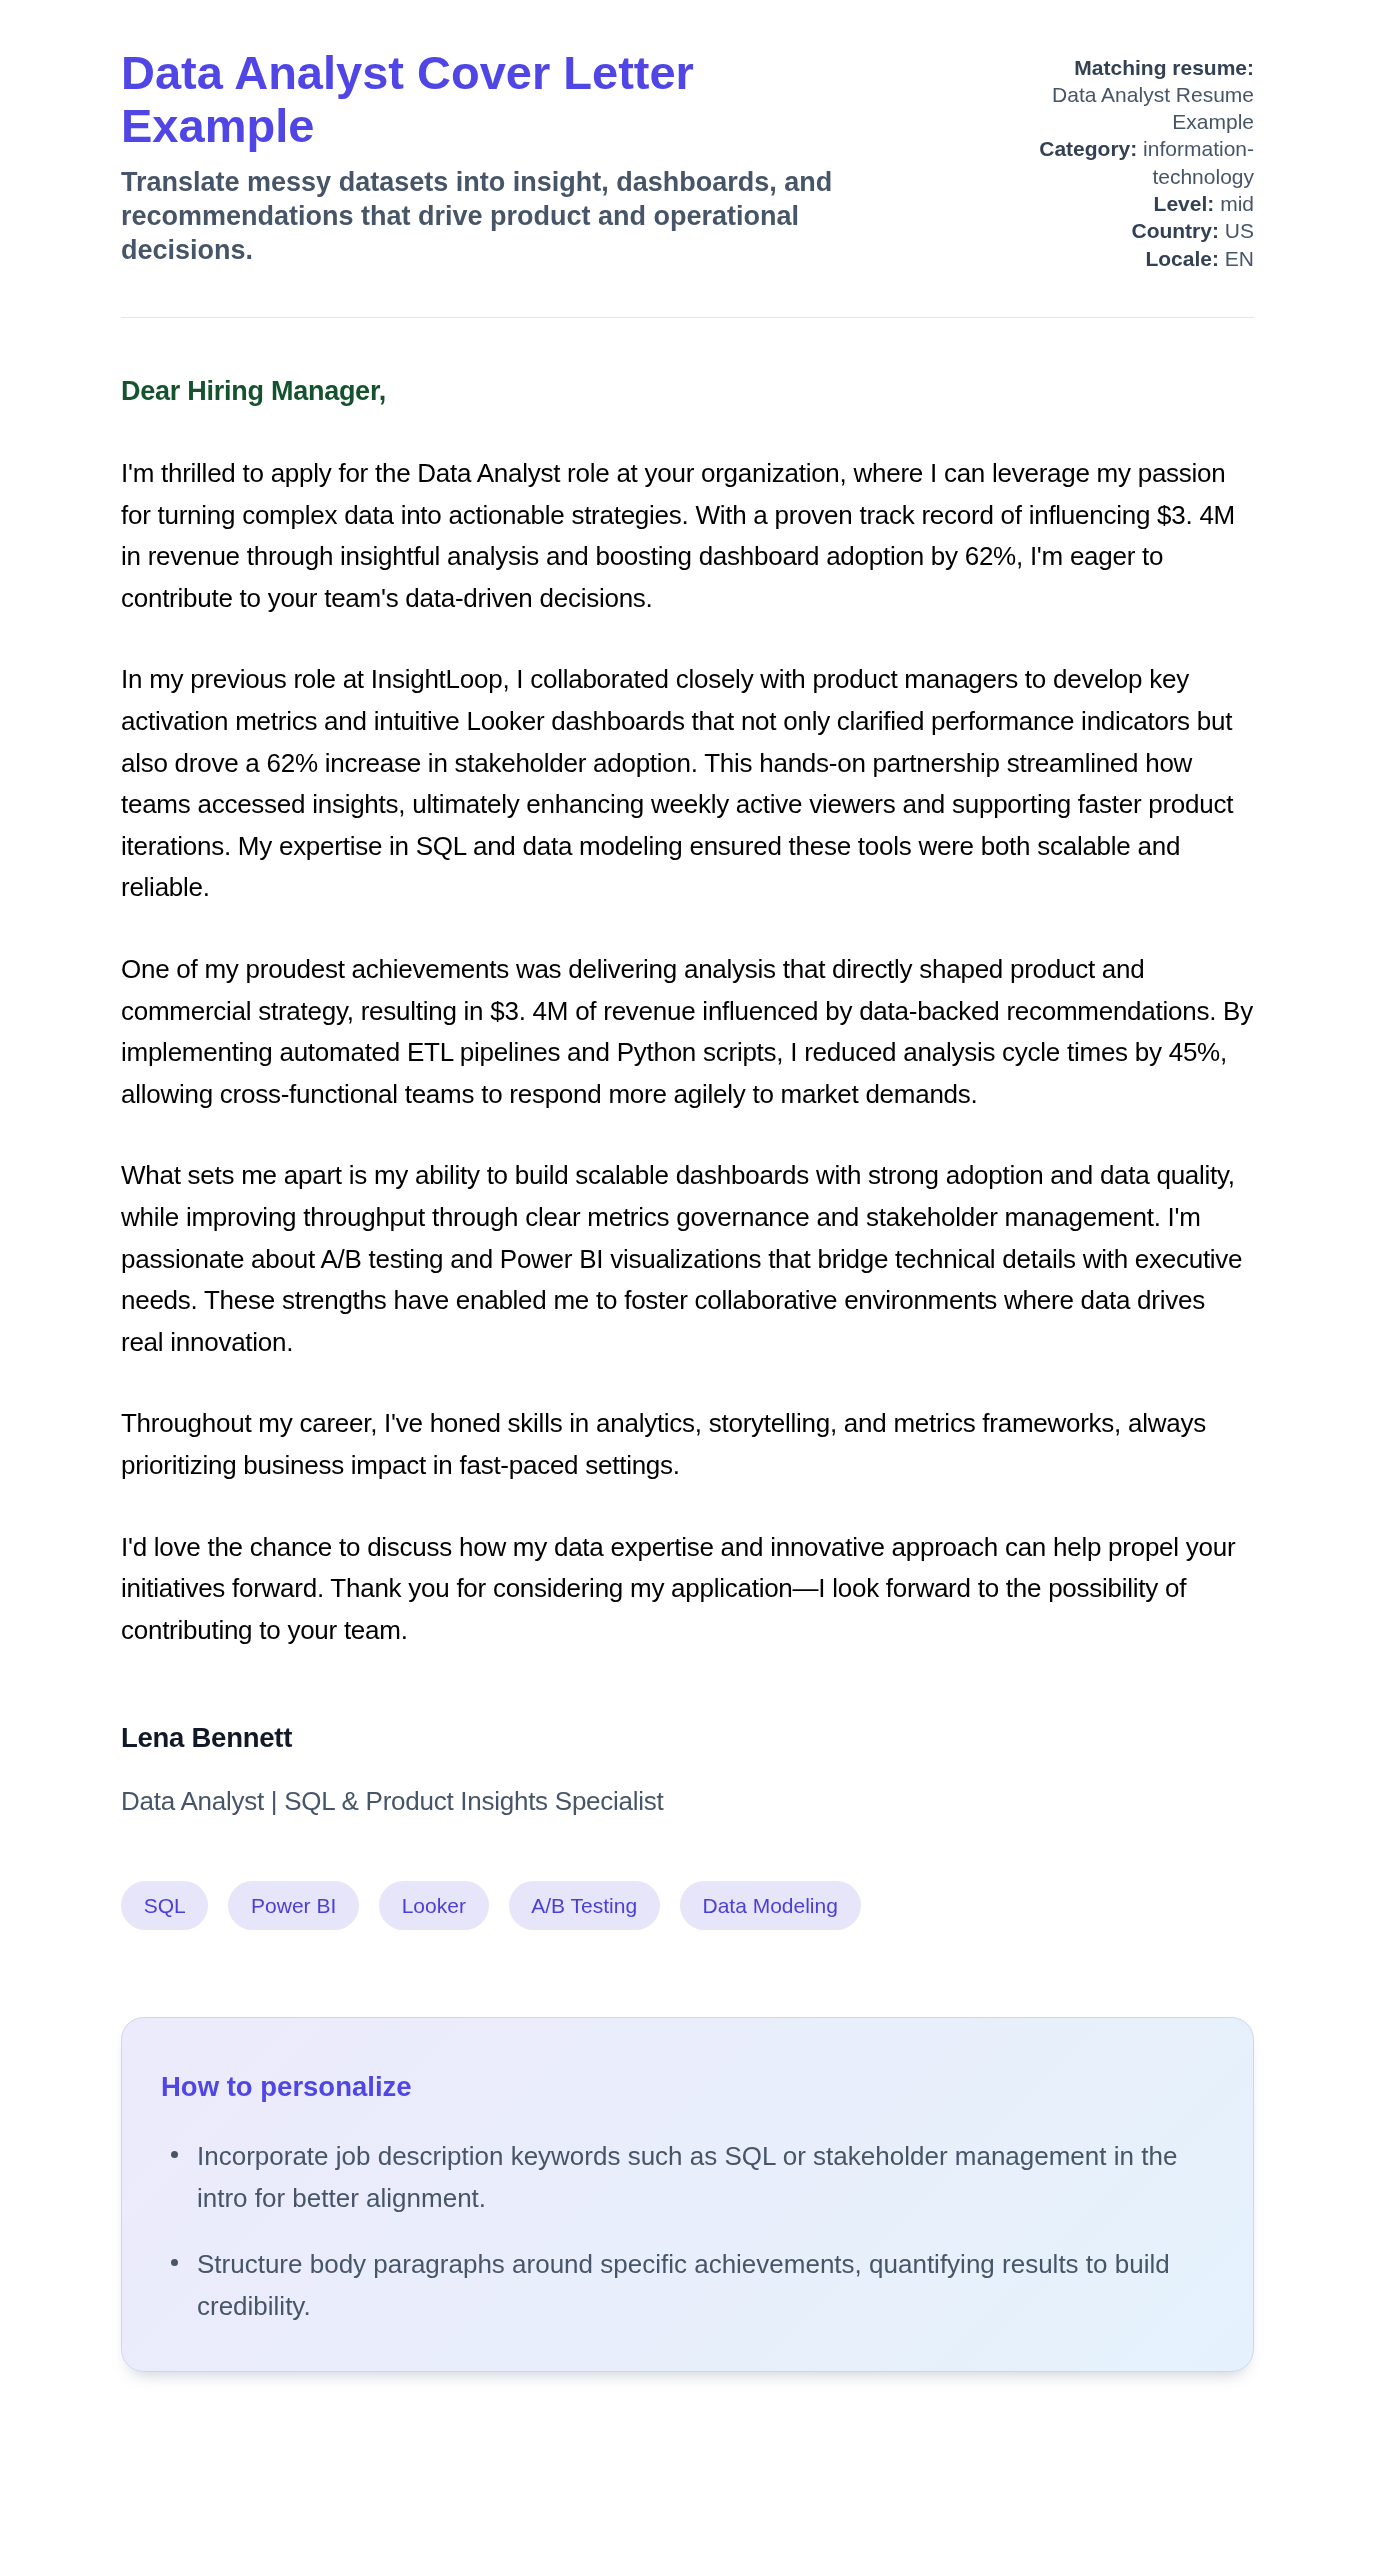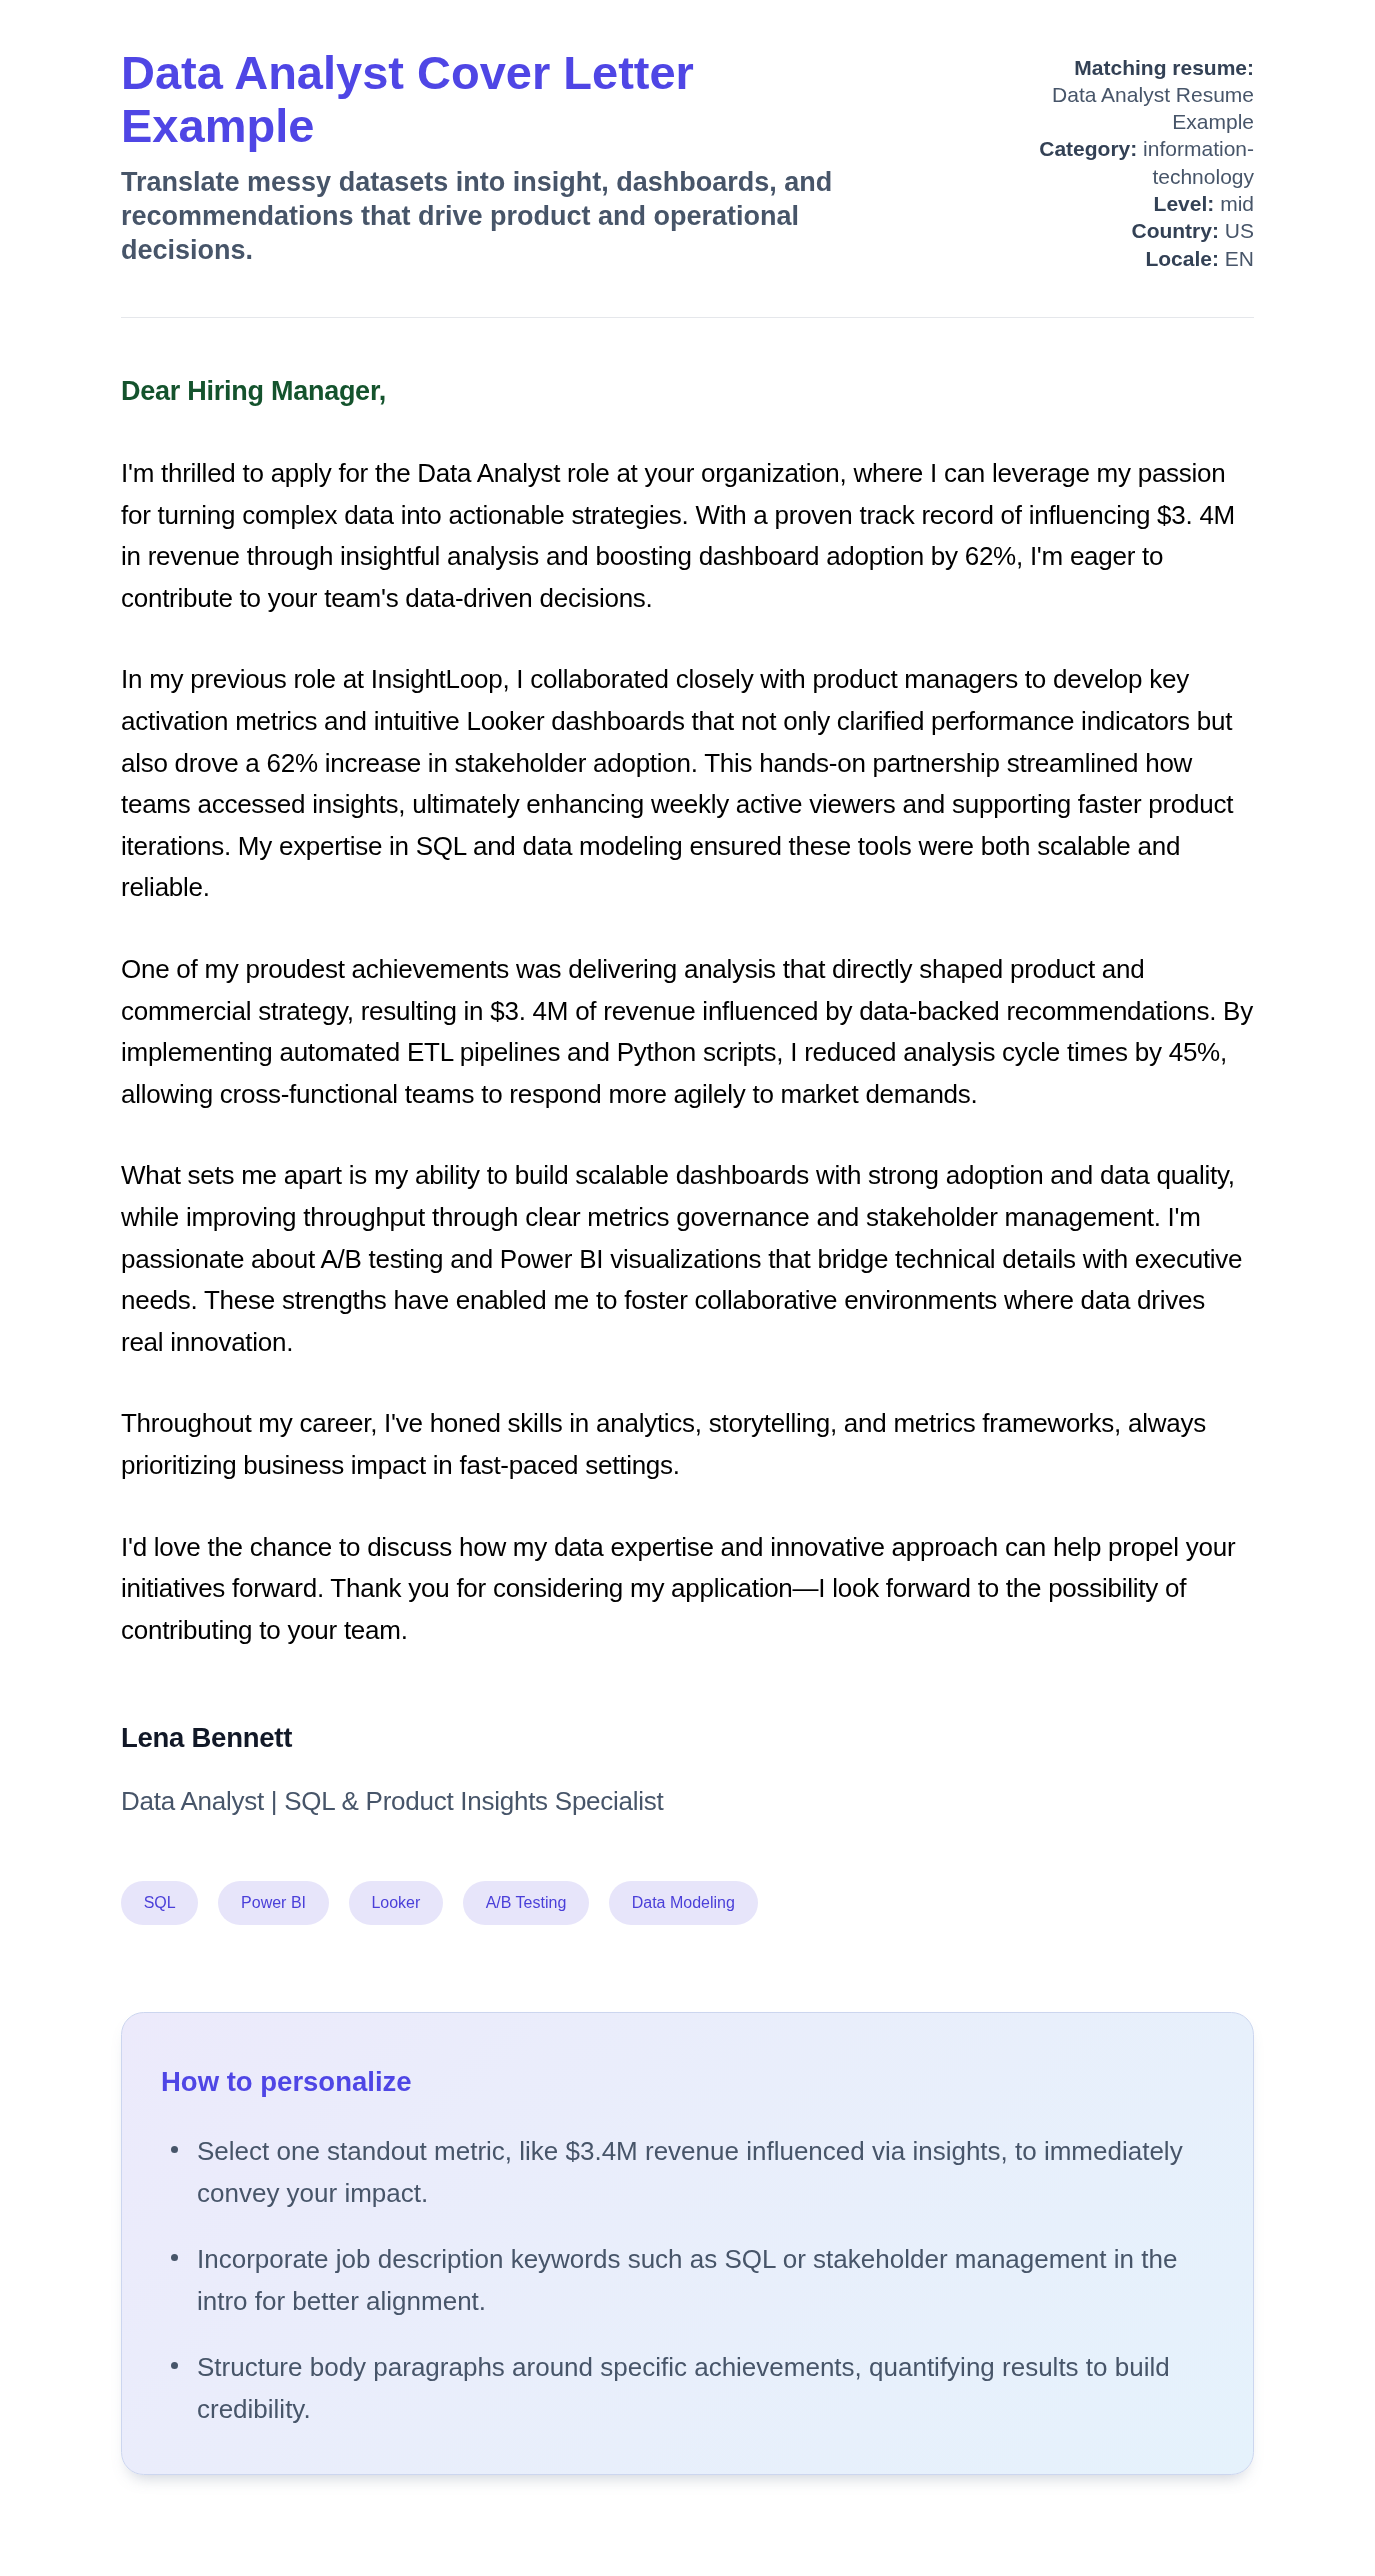--- a/index.html
+++ b/index.html
@@ -34,21 +34,21 @@
   .letter { padding-top:52px; font-size:26px; line-height:1.6; letter-spacing:-0.01em; }
   .greeting { color:#14532d; font-weight:700; font-size:27px; margin:0 0 40px; }
   .para { margin:0 0 40px; color:#000000; }
   .sig-name { font-weight:700; font-size:27.5px; color:#111827; margin:65px 0 0; }
   .sig-role { font-size:26px; color:#475569; margin:21px 0 0; font-weight:400; }
 
   
   .tags { display:flex; flex-wrap:wrap; gap:20px; margin-top:58px; }
   .tag {
     display:inline-block; background:#e7e5fa; color:#4a3fd9;
-    font-size:16px; line-height:1; padding:13.8px 22.7px; border-radius:808px;
+    font-size:21px; line-height:1; padding:13.8px 22.7px; border-radius:808px;
   }
 
   
   .tips {
     margin-top:87px;
     border-radius:22.7px;
     border:1.6px solid #ccd6ef;
     background:linear-gradient(135deg,#eceafb 0%, #e9eefb 45%, #e5f2fc 100%);
     padding:37px 39px 44px;
     box-shadow:0 9.7px 16px -8px rgba(100,116,139,0.35);
@@ -117,20 +117,19 @@
     <span class="tag">SQL</span>
     <span class="tag">Power BI</span>
     <span class="tag">Looker</span>
     <span class="tag">A/B Testing</span>
     <span class="tag">Data Modeling</span>
   </div>
 
   <section class="tips">
     <h2 class="tips-title">How to personalize</h2>
     <ul class="tips-list">
-      <li class="tips-item">Select one standout metric, like $3.4M revenue influenced via insights, to immediately convey your impact.</li>
       <li class="tips-item">Incorporate job description keywords such as SQL or stakeholder management in the intro for better alignment.</li>
       <li class="tips-item">Structure body paragraphs around specific achievements, quantifying results to build credibility.</li>
     </ul>
   </section>
 
 </main>
 
 
 </body></html>

